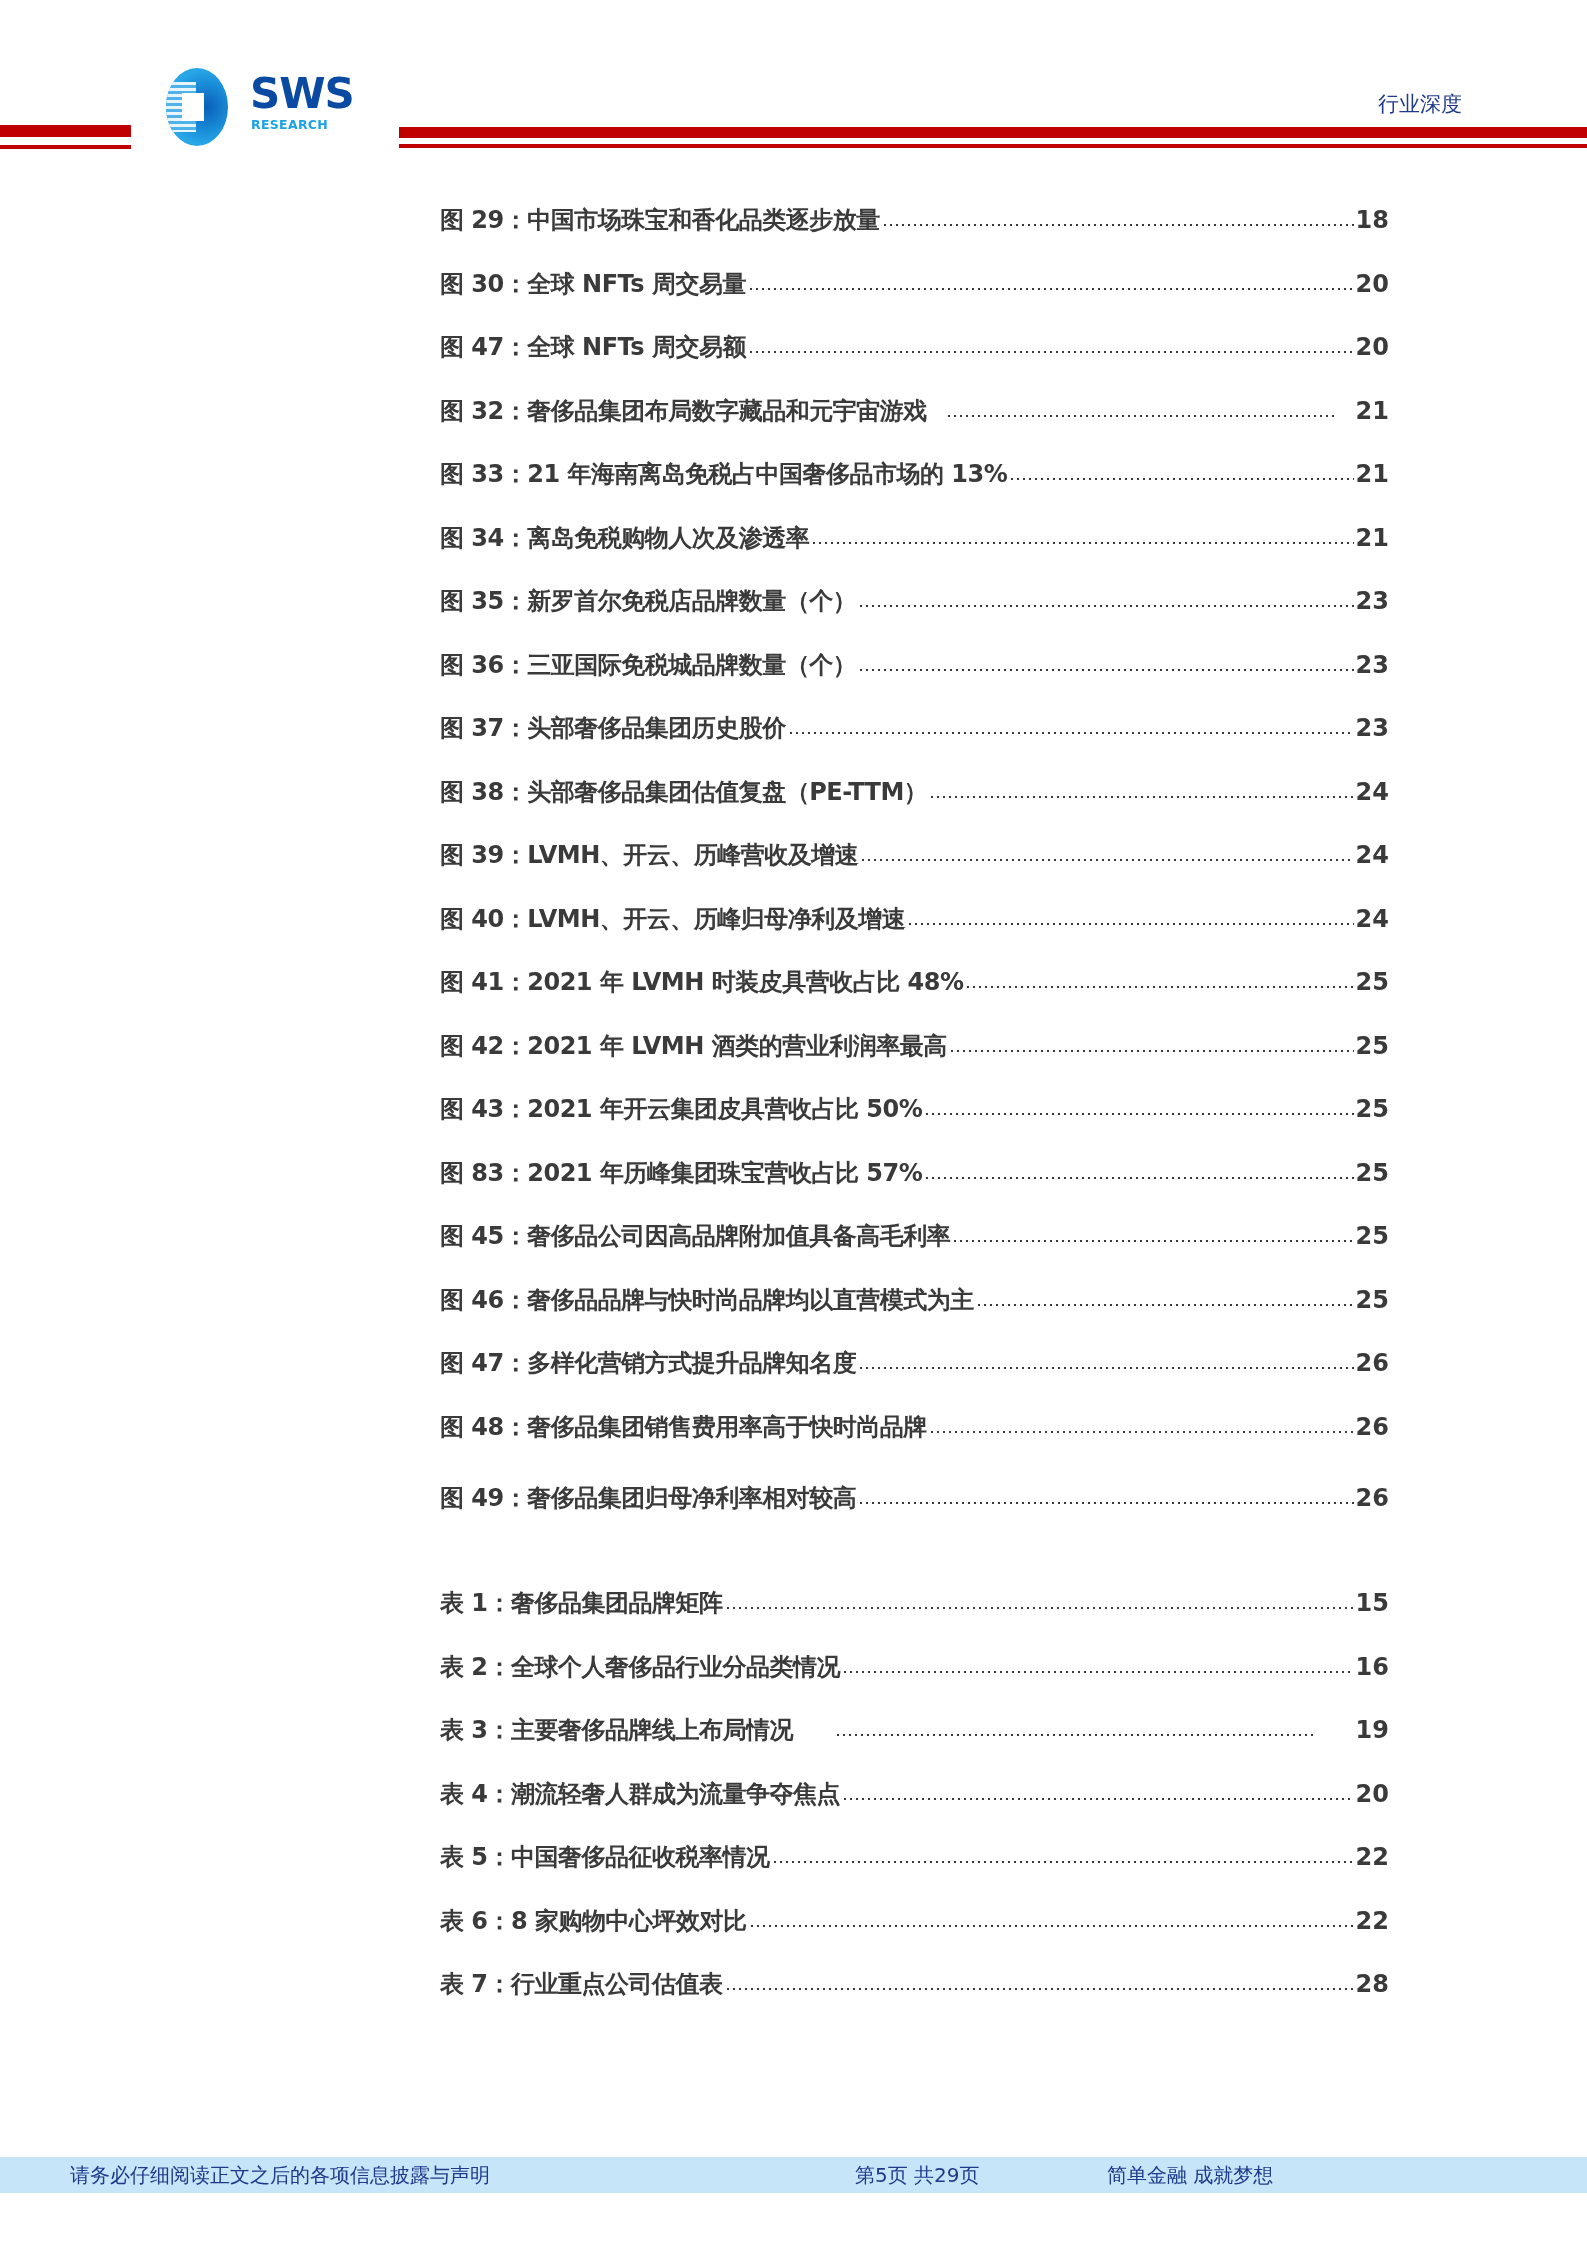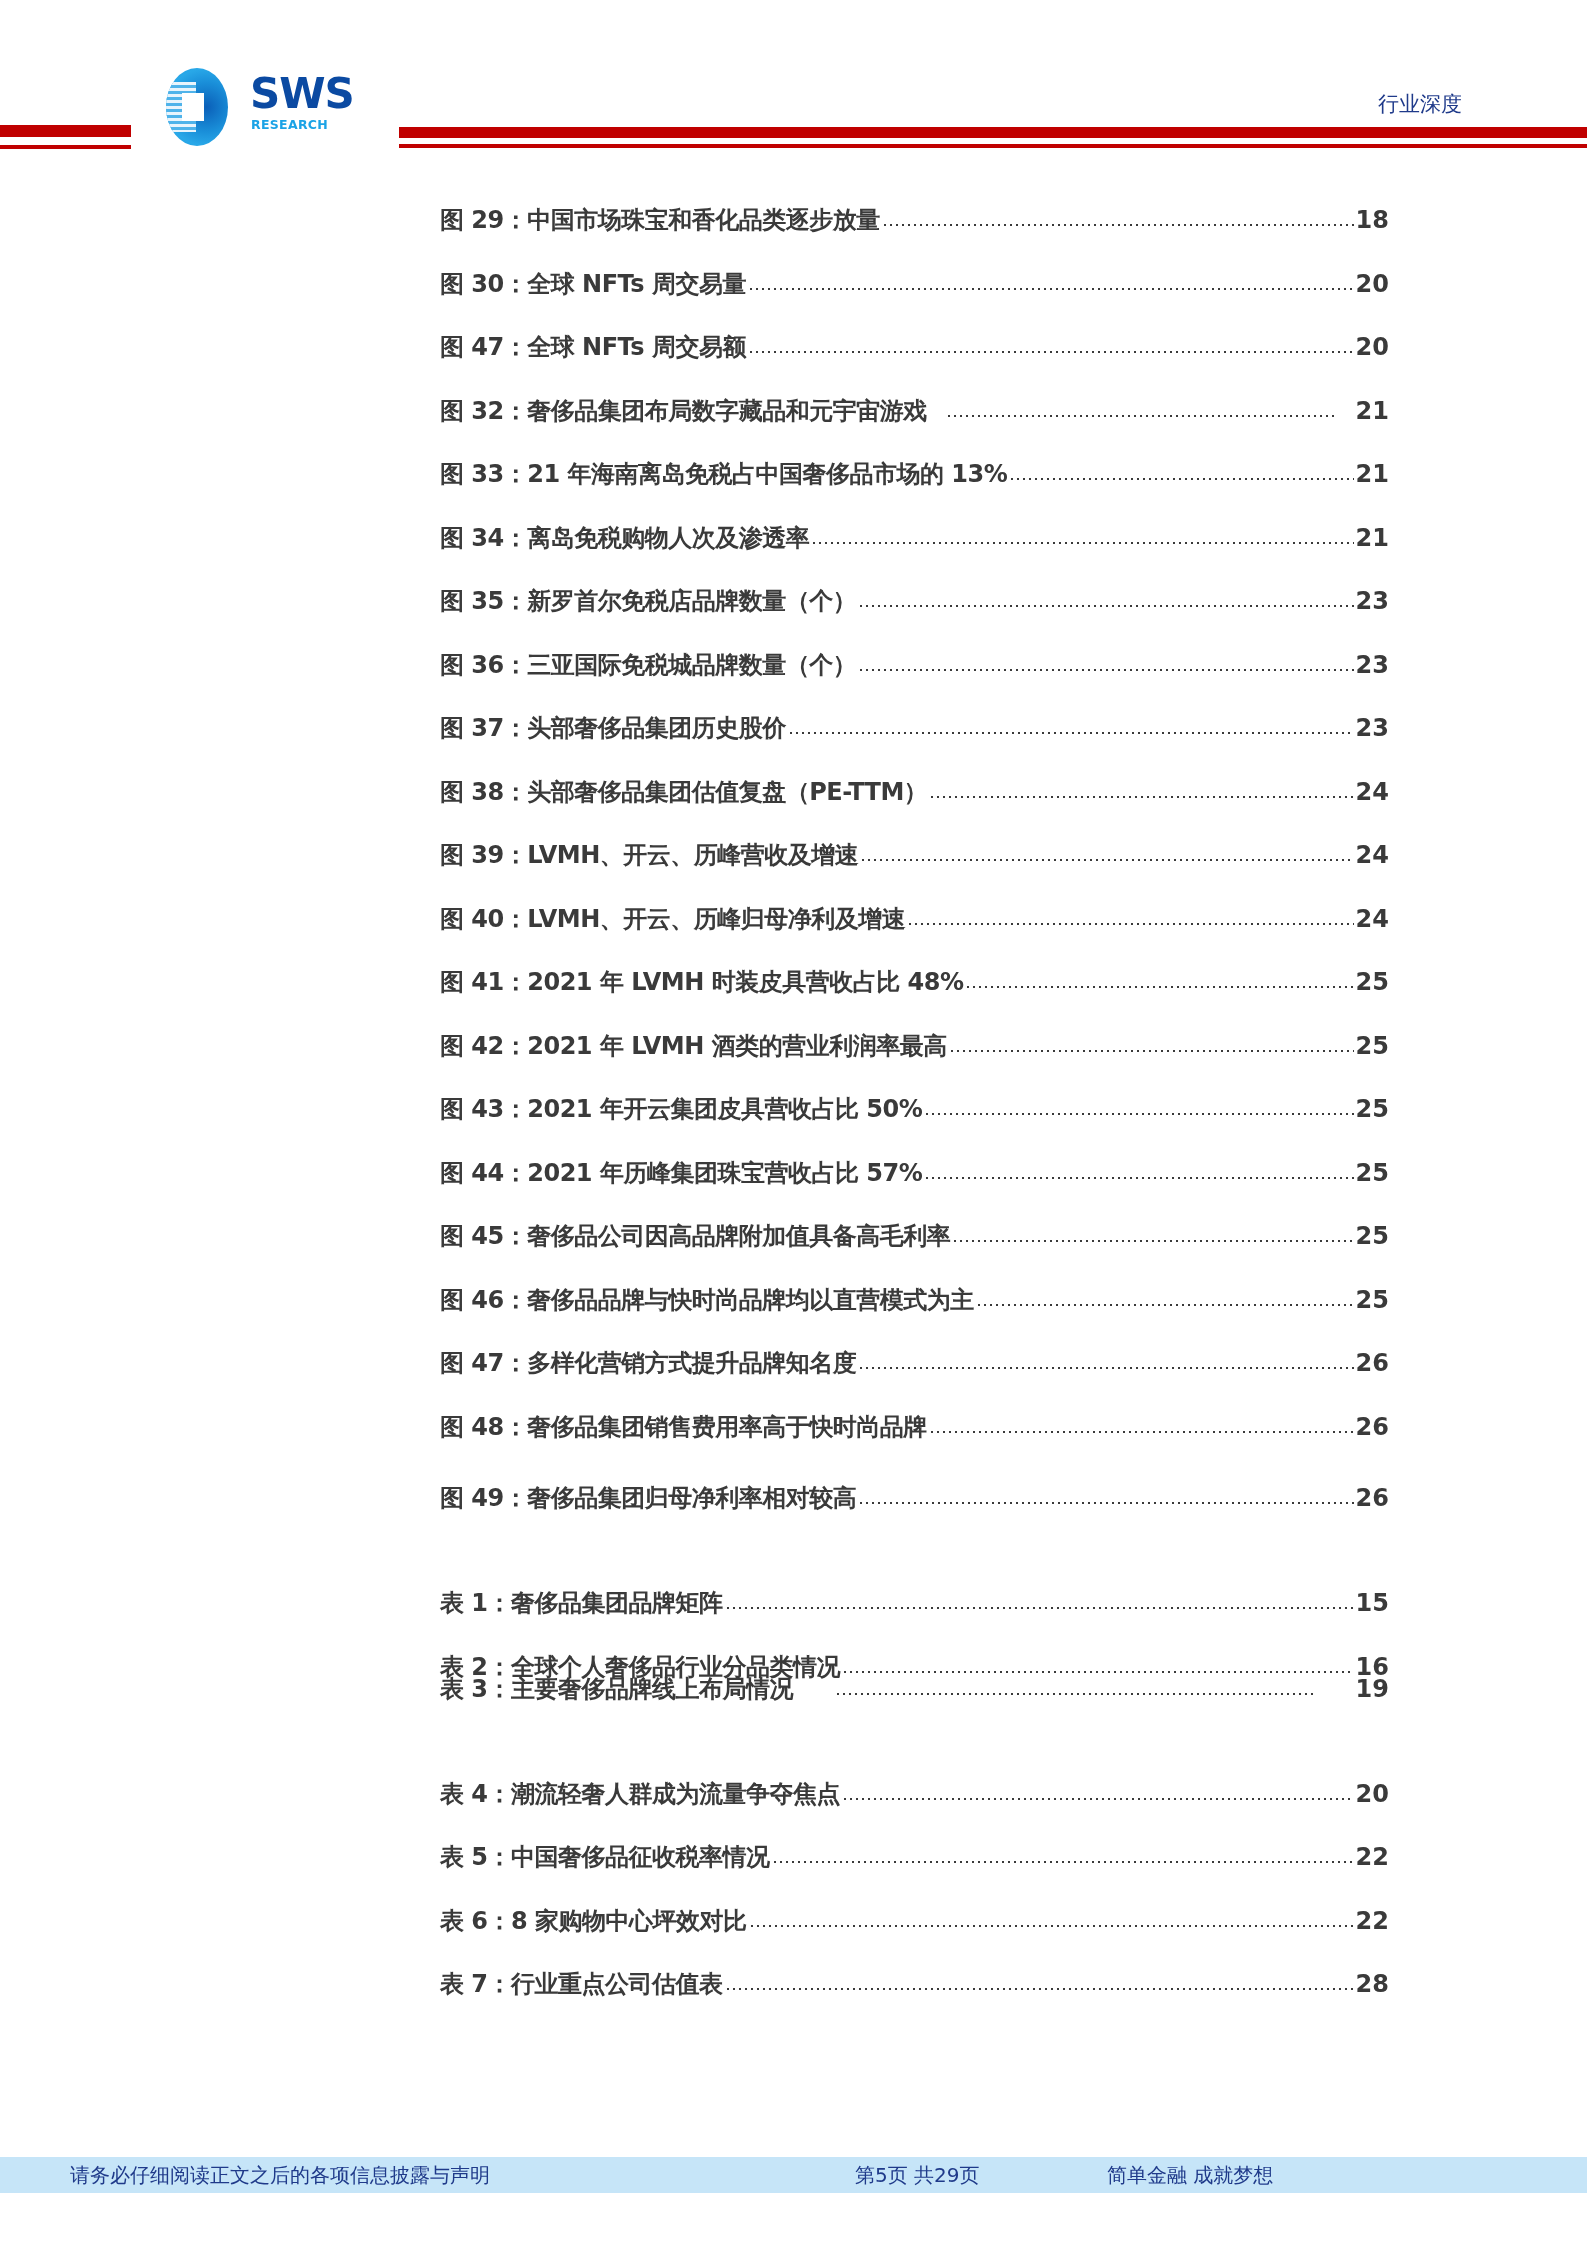--- a/index.html
+++ b/index.html
@@ -121,21 +121,21 @@
       <span class="label">图 42：2021 年 LVMH 酒类的营业利润率最高</span>
       <span class="leader"></span>
       <span class="page">25</span>
     </div>
     <div class="toc-row" style="top: 1092px;">
       <span class="label">图 43：2021 年开云集团皮具营收占比 50%</span>
       <span class="leader"></span>
       <span class="page">25</span>
     </div>
     <div class="toc-row" style="top: 1155.5px;">
-      <span class="label">图 44：2021 年历峰集团珠宝营收占比 57%</span>
+      <span class="label">图 83：2021 年历峰集团珠宝营收占比 57%</span>
       <span class="leader"></span>
       <span class="page">25</span>
     </div>
     <div class="toc-row" style="top: 1219px;">
       <span class="label">图 45：奢侈品公司因高品牌附加值具备高毛利率</span>
       <span class="leader"></span>
       <span class="page">25</span>
     </div>
     <div class="toc-row" style="top: 1282.5px;">
       <span class="label">图 46：奢侈品品牌与快时尚品牌均以直营模式为主</span>
@@ -163,21 +163,21 @@
     <div class="toc-row" style="top: 1586px;">
       <span class="label">表 1：奢侈品集团品牌矩阵</span>
       <span class="leader"></span>
       <span class="page">15</span>
     </div>
     <div class="toc-row" style="top: 1649.5px;">
       <span class="label">表 2：全球个人奢侈品行业分品类情况</span>
       <span class="leader"></span>
       <span class="page">16</span>
     </div>
-    <div class="toc-row" style="top: 1672px; gap: 40px;">
+    <div class="toc-row" style="top: 1713px; gap: 40px;">
       <span class="label">表 3：主要奢侈品牌线上布局情况</span>
       <span class="leader"></span>
       <span class="page">19</span>
     </div>
     <div class="toc-row" style="top: 1776.5px;">
       <span class="label">表 4：潮流轻奢人群成为流量争夺焦点</span>
       <span class="leader"></span>
       <span class="page">20</span>
     </div>
     <div class="toc-row" style="top: 1840px;">

